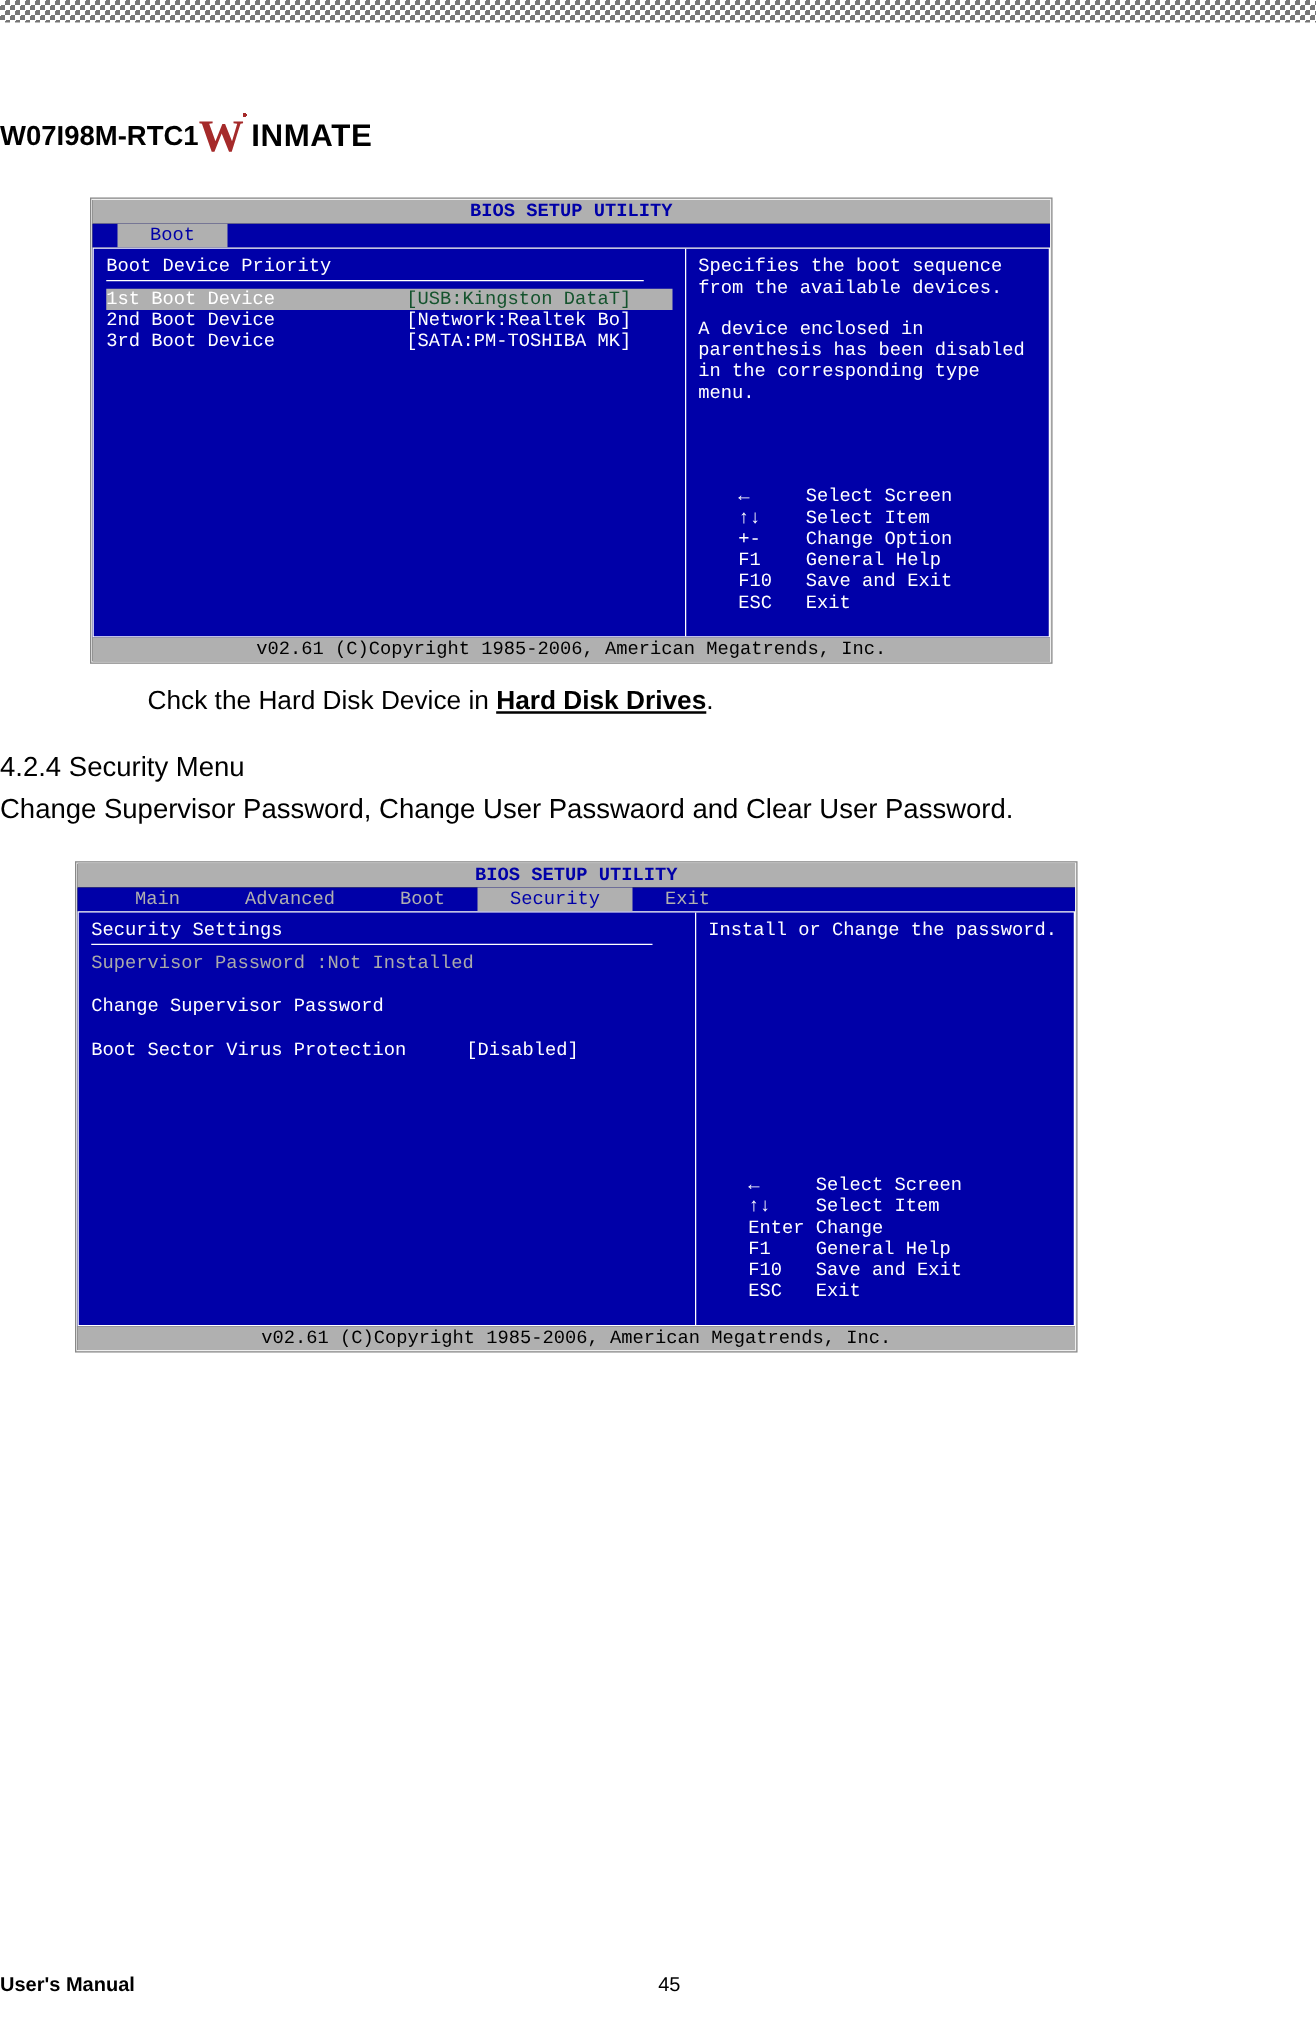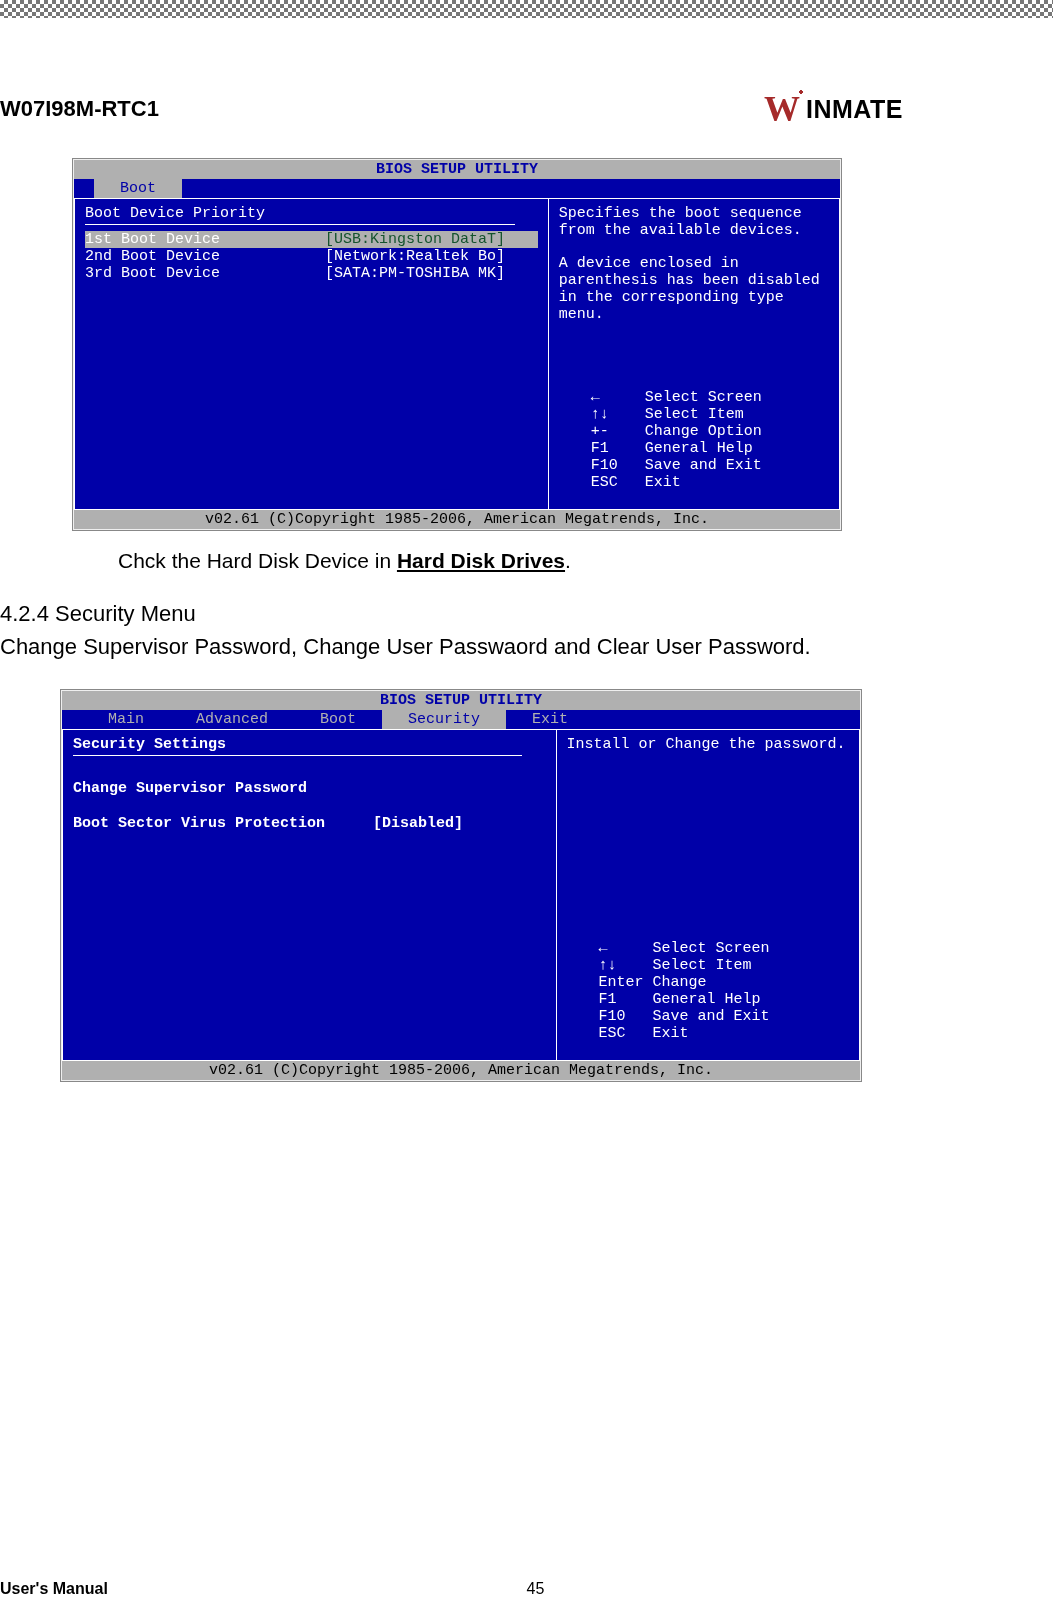--- a/index.html
+++ b/index.html
@@ -17,21 +17,20 @@
       background-position: 0 0, 4px 4px;
       background-size: 8px 8px;
       height: 18px;
       width: 100%;
     }
     .page-pad {
       padding: 70px 30px 20px 0;
     }
     .header-line {
       display: flex;
-      justify-content: space-between;
       align-items: center;
       padding: 0 120px 0 0;
       margin-bottom: 28px;
     }
     .product-name {
       font-size: 22px;
       font-weight: bold;
       color: #000;
     }
     .logo {
@@ -223,23 +222,27 @@
     <div class="bios-inner">
       <div class="bios-title">BIOS SETUP UTILITY</div>
       <div class="bios-tabs">
         <div class="bios-tab">Main</div>
         <div class="bios-tab">Advanced</div>
         <div class="bios-tab">Boot</div>
         <div class="bios-tab active">Security</div>
         <div class="bios-tab">Exit</div>
       </div>
       <div class="bios-body">
-        <div class="bios-left" style="min-height:330px;font-weight:bold;">
+        <div class="bios-left" style="min-height:330px;">
           <div class="bios-section-title">Security Settings</div>
           <hr class="bios-hr">
+          <div class="bios-row bios-grey">
+            <span>Supervisor Password :</span>
+              <span>Not Installed</span>
+          </div>
           <div style="height:18px;"></div>
           <div class="bios-row">
             <span>Change Supervisor Password</span>
           </div>
           <div style="height:18px;"></div>
           <div class="bios-row">
             <div style="width:300px;">Boot Sector Virus Protection</div>
             <div class="bios-val">[Disabled]</div>
           </div>
         </div>

